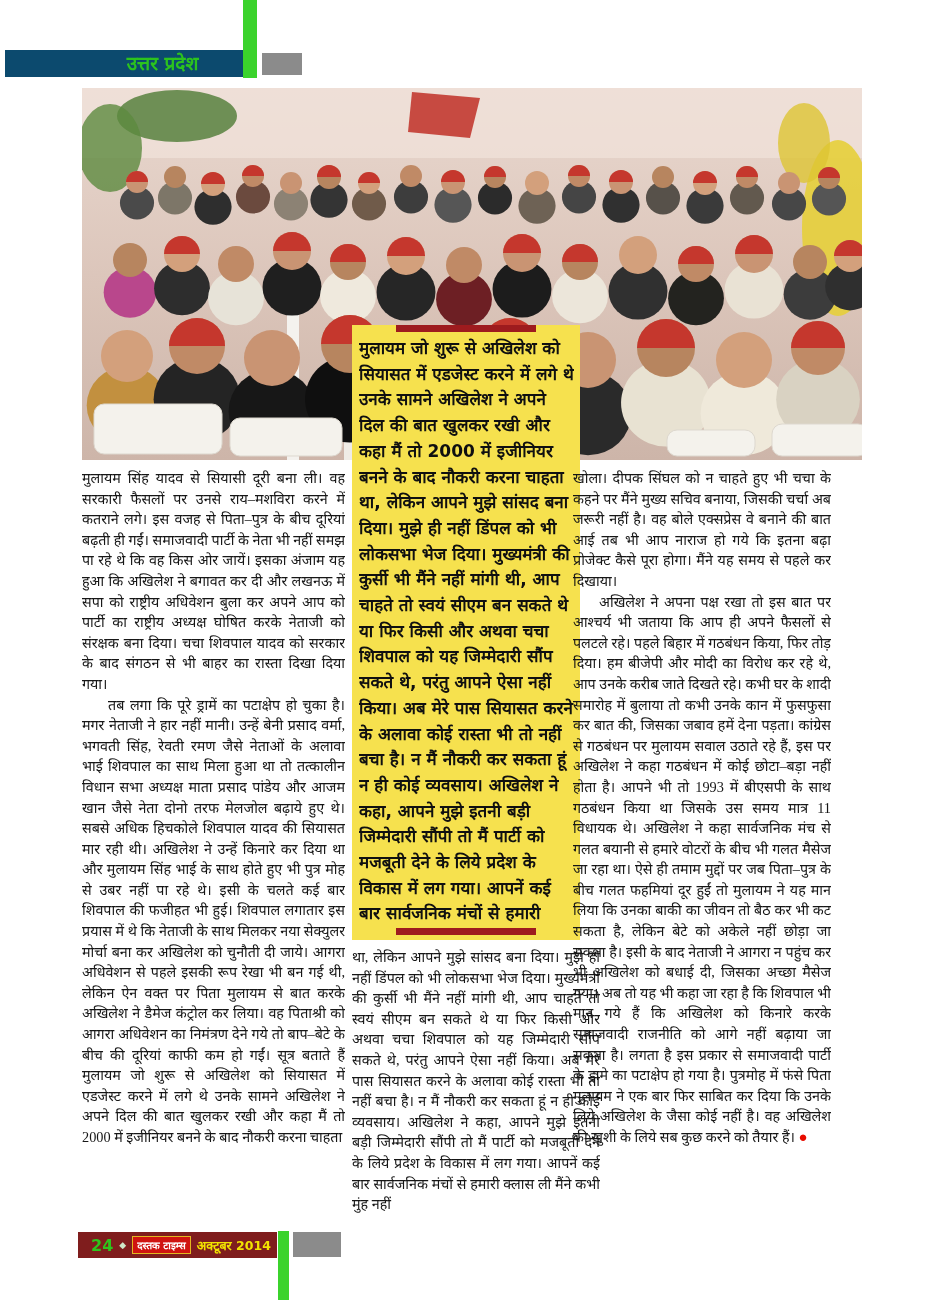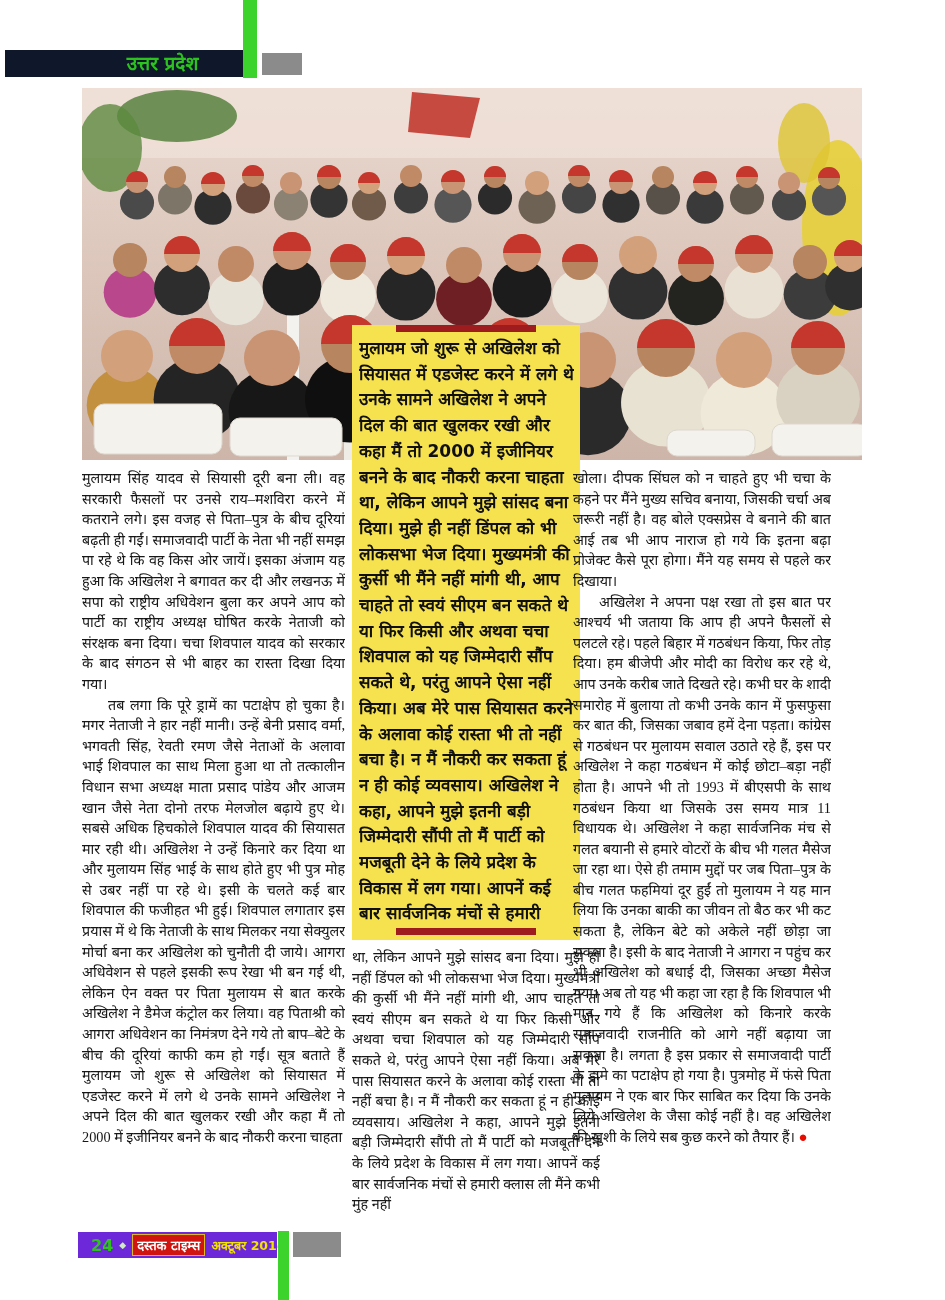--- a/index.html
+++ b/index.html
@@ -4,21 +4,21 @@
 <style>
   html,body{margin:0;padding:0;}
   body{
     width:945px;height:1300px;position:relative;background:#ffffff;
     font-family:"Liberation Serif","DejaVu Serif",serif;
     overflow:hidden;
   }
   .abs{position:absolute;}
   
   #header-bar{
-    left:5px;top:50px;width:243px;height:27px;background:#0f172a;
+    left:5px;top:50px;width:243px;height:27px;background:#0c4a6e;
     color:#2cc31e;font-weight:bold;font-size:19px;line-height:27px;
     text-align:center;padding-left:72px;box-sizing:border-box;
     font-family:"DejaVu Sans","Liberation Sans",sans-serif;
   }
   #green-stripe-top{left:243px;top:0;width:14px;height:78px;background:#3bd32c;}
   #gray-box-top{left:262px;top:53px;width:40px;height:22px;background:#8b8b8b;}
   
   #photo{left:82px;top:88px;width:780px;height:372px;overflow:hidden;background:#d8c3b8;}
   #photo svg{display:block;}
   
@@ -40,28 +40,28 @@
     overflow:hidden;
   }
   .col p{margin:0;}
   .col p.indent{text-indent:26px;}
   #col-left{left:82px;top:468px;width:263px;height:752px;}
   #col-mid{left:352px;top:947px;width:248px;height:276px;}
   #col-right{left:573px;top:468px;width:258px;height:757px;}
   #end-dot{color:#e80c00;font-size:15px;}
   
   #footer-bar{
-    left:78px;top:1232px;width:199px;height:26px;background:#6d28d9;
+    left:78px;top:1232px;width:199px;height:26px;background:#7f1d1d;
     display:flex;align-items:center;gap:6px;padding-left:13px;box-sizing:border-box;
     font-family:"DejaVu Sans","Liberation Sans",sans-serif;
   }
   #footer-page-number{color:#2ec41c;font-weight:bold;font-size:16px;}
   #footer-separator{color:#cfe8c8;font-size:9px;}
   #footer-logo{
-    background:#d01410;color:#ffffff;font-size:13px;font-weight:bold;
+    background:#d01410;color:#ffffff;font-size:10px;font-weight:bold;
     padding:1px 4px;border:1px solid #e3b81f;white-space:nowrap;
   }
   #footer-date{color:#f2e400;font-weight:bold;font-size:12.5px;white-space:nowrap;}
   #green-stripe-bottom{left:278px;top:1231px;width:11px;height:69px;background:#3bd32c;}
   #gray-box-bottom{left:293px;top:1232px;width:48px;height:25px;background:#8b8b8b;}
 </style>
 </head>
 <body>
 
 <div class="abs" id="header-bar">

